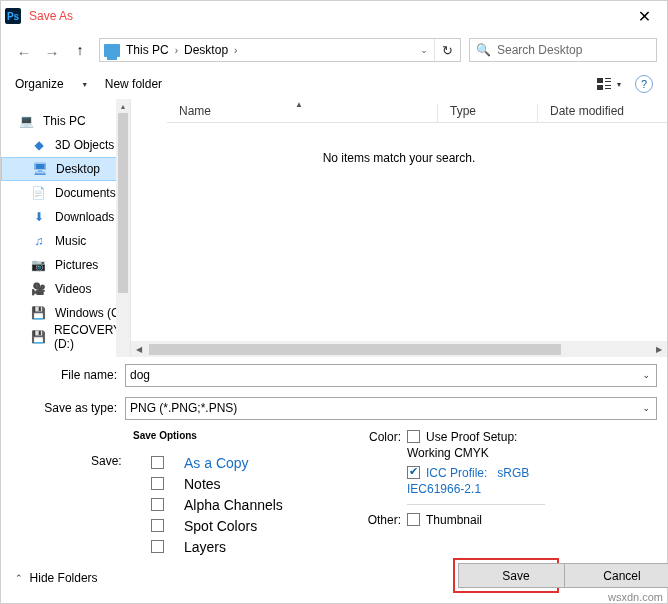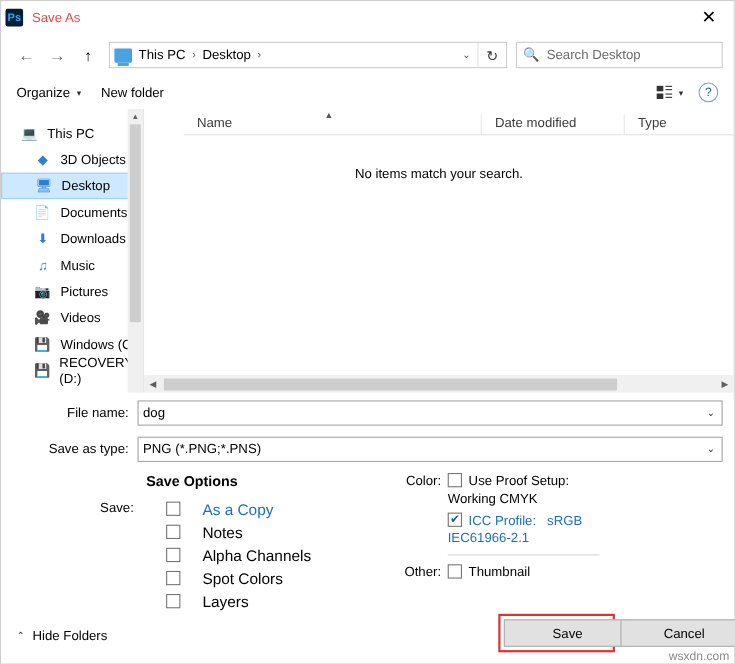--- a/index.html
+++ b/index.html
@@ -57,21 +57,21 @@
   }
   .searchbox {
     width:188px; height:24px; border:1px solid #cccccc; background:#fff; margin-left:6px;
     display:flex; align-items:center; padding:0 6px; gap:6px;
   }
   .search-icon { color:#444; font-size:12px; }
   .search-text { color:#6a6a6a; font-size:12px; }
 
   
   .cmdbar { height:30px; display:flex; align-items:center; padding:0 14px; gap:18px; position:relative; }
-  .cmd-item { font-size:12px; color:#000; display:flex; align-items:center; gap:6px; }
+  .cmd-item { font-size:12px; color:#000; display:flex; align-items:center; gap:19px; }
   .cmd-caret { font-size:8px; color:#333; }
   .view-group { position:absolute; right:46px; display:flex; align-items:center; gap:4px; }
   .view-icon { width:16px; height:12px; position:relative; }
   .view-icon i { position:absolute; display:block; background:#333; }
   .help-btn {
     position:absolute; right:14px; width:18px; height:18px; border:1px solid #7aa7d4; border-radius:50%;
     color:#1464a0; font-size:11px; display:flex; align-items:center; justify-content:center; background:#fff;
   }
 
   
@@ -113,21 +113,21 @@
   .row { display:flex; align-items:center; height:24px; margin-bottom:9px; }
   .row-label { width:124px; text-align:right; padding-right:8px; font-size:12px; }
   .combo {
     flex:1; margin-right:10px; height:23px; border:1px solid #a6a6a6; background:#fff;
     display:flex; align-items:center; padding:0 4px; position:relative; font-size:12px;
   }
   .combo .caret { position:absolute; right:6px; font-size:9px; color:#333; }
 
   
   .options { position:relative; margin-top:10px; height:140px; }
-  .opt-title { position:absolute; left:132px; top:0; font-size:13px; font-weight:bold;text-align:right; }
+  .opt-title { position:absolute; left:132px; top:0; font-size:10px; font-weight:bold;text-align:right; }
   .save-label { position:absolute; left:90px; top:24px; font-size:12px; }
   .cb-row { display:flex; align-items:center; gap:20px; font-size:14px; height:21px; }
   .cb {
     width:13px; height:13px; border:1px solid #767676; background:#fff; display:inline-block; position:relative;
   }
   .cb.checked:after {
     content:"✔"; position:absolute; left:1px; top:-2px; font-size:11px; color:#0b5fa5;
   }
   .left-opts { position:absolute; left:150px; top:22px; }
   .link { color:#1a6fc4; }
@@ -253,25 +253,25 @@
         <div class="tree-thumb"></div>
       </div>
     </div>
 
     <div class="list-pane">
       <div class="col-header">
         <div class="col name">
           <span>Name</span>
           <span class="sort-caret">▲</span>
         </div>
+        <div class="col type">
+          <span>Type</span>
+        </div>
         <div class="col date">
           <span>Date modified</span>
-        </div>
-        <div class="col type">
-          <span>Type</span>
         </div>
       </div>
       <div class="empty-msg">No items match your search.</div>
       <div class="hscroll">
         <span class="hs-arrow">◀</span>
         <span class="hs-thumb"></span>
         <span class="hs-arrow" style="margin-left:auto;">▶</span>
       </div>
     </div>
   </div>

